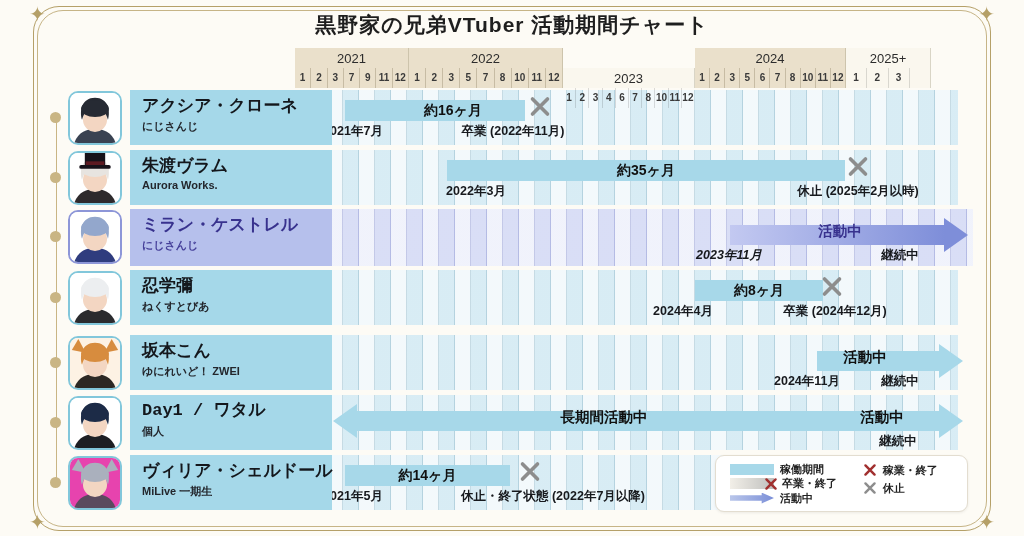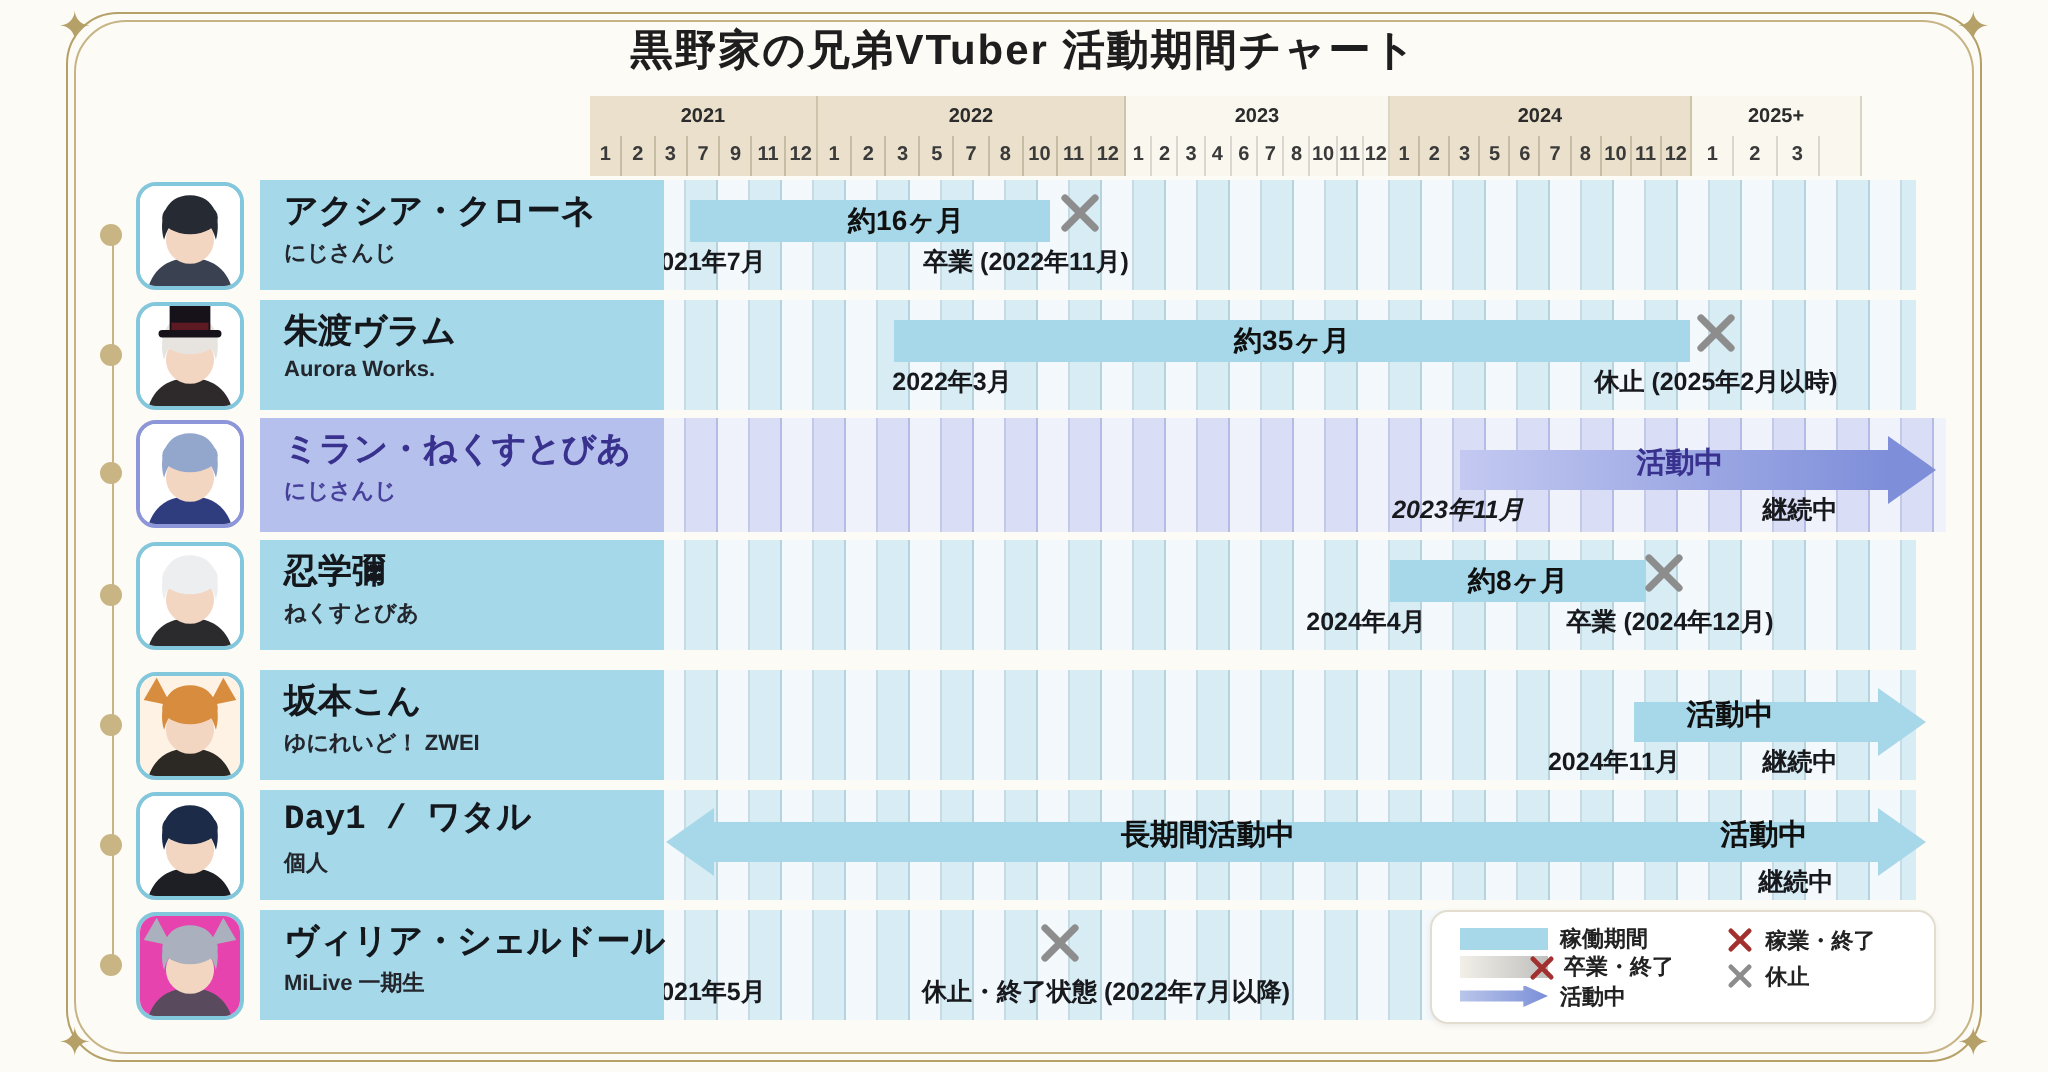--- a/index.html
+++ b/index.html
@@ -19,21 +19,21 @@
 
   .title{
     position:absolute;top:11px;left:0;right:0;margin:0;text-align:center;
     font-size:21px;font-weight:bold;color:#1e1e1e;letter-spacing:1px;z-index:5;
   }
 
   
   #timeline-header{position:absolute;left:295px;top:48px;width:663px;height:40px;display:flex;z-index:2;}
   .year-group{display:flex;flex-direction:column;box-sizing:border-box;background:#faf7ee;border-right:1px solid rgba(120,110,80,.25);}
   .year-group.shaded{background:var(--band);}
-  .year-label{height:20px;line-height:21px;text-align:center;font-weight:bold;font-size:10px;color:#2c2c2c;}
+  .year-label{height:20px;line-height:21px;text-align:center;font-weight:normal;font-size:13px;color:#2c2c2c;}
   .months{flex:1;display:flex;}
   .month{flex:1;text-align:center;font-size:10px;line-height:20px;color:#3a3a3a;font-weight:bold;border-right:1px solid rgba(0,0,0,.13);}
   .year-group.shaded .month{border-right:1px solid rgba(120,105,75,.30);}
   .months .month:last-child{border-right:none;}
 
   
   .grow{position:absolute;left:0;width:100%;}
   .avatar{
     position:absolute;left:68px;top:1px;width:54px;height:54px;border-radius:10px;
     border:2px solid #82c7db;background:#fff;box-sizing:border-box;overflow:hidden;z-index:3;
@@ -136,21 +136,21 @@
           <div class="month">2</div>
           <div class="month">3</div>
           <div class="month">5</div>
           <div class="month">7</div>
           <div class="month">8</div>
           <div class="month">10</div>
           <div class="month">11</div>
           <div class="month">12</div>
         </div>
       </div>
-      <div class="year-group" style="width: 132px;">
+      <div class="year-group" style="width: 132px; margin-top: 20px;">
         <div class="year-label">2023</div>
         <div class="months">
           <div class="month">1</div>
           <div class="month">2</div>
           <div class="month">3</div>
           <div class="month">4</div>
           <div class="month">6</div>
           <div class="month">7</div>
           <div class="month">8</div>
           <div class="month">10</div>
@@ -237,21 +237,21 @@
         <div class="avatar">
           <svg viewBox="0 0 54 54" width="50" height="50">
     <rect width="54" height="54" fill="#ffffff"></rect>
     <path d="M4 56 C8 42 18 39 27 39 C36 39 46 42 50 56 Z" fill="#2f3c7e"></path>
     <circle cx="27" cy="29" r="13" fill="#f3d6c2"></circle>
     <path d="M27 5 C13 5 10 19 13 29 C15 21 20 16 27 16 C34 16 39 21 41 29 C44 19 41 5 27 5 Z" fill="#93a7cc"></path>
     <ellipse cx="27" cy="17" rx="15" ry="9" fill="#93a7cc"></ellipse>
   </svg>
         </div>
         <div class="plate">
-          <div class="name">ミラン・ねくすとびあ</div>
+          <div class="name">ミラン・ケストレル</div>
           <div class="agency">にじさんじ</div>
         </div>
         <div class="track">
           <div class="garrow grad" style="left: 435px; width: 238px;">
             <div class="body"></div>
             <div class="headR"></div>
           </div>
           <div class="arrow-label" style="left: 545px; color: rgb(56, 50, 142);">活動中</div>
           <div class="note" style="left: 434px; top: 38px; font-style: italic;">2023年11月</div>
           <div class="note" style="left: 605px; top: 38px;">継続中</div>
@@ -341,20 +341,21 @@
     <circle cx="27" cy="29" r="13" fill="#f3d6c2"></circle>
     <path d="M27 5 C13 5 10 19 13 29 C15 21 20 16 27 16 C34 16 39 21 41 29 C44 19 41 5 27 5 Z" fill="#aab0bd"></path>
     <ellipse cx="27" cy="17" rx="15" ry="9" fill="#aab0bd"></ellipse>
   </svg>
         </div>
         <div class="plate">
           <div class="name">ヴィリア・シェルドール</div>
           <div class="agency">MiLive 一期生</div>
         </div>
         <div class="track">
+          <div class="gbar" style="left: 50px; width: 165px;">約14ヶ月</div>
           <div class="xmark" style="left: 235px;"><svg width="23" height="23" viewBox="0 0 23 23">
               <path d="M4 4 L19 19 M19 4 L4 19" stroke="#8d8d8d" stroke-width="3.6" stroke-linecap="round" fill="none"></path>
             </svg></div>
           <div class="note" style="left: 58px; top: 33px;">2021年5月</div>
           <div class="note" style="left: 258px; top: 33px;">休止・終了状態 (2022年7月以降)</div>
         </div>
       </div>
     </div>
   <div id="legend">
       <div class="lcol left">

